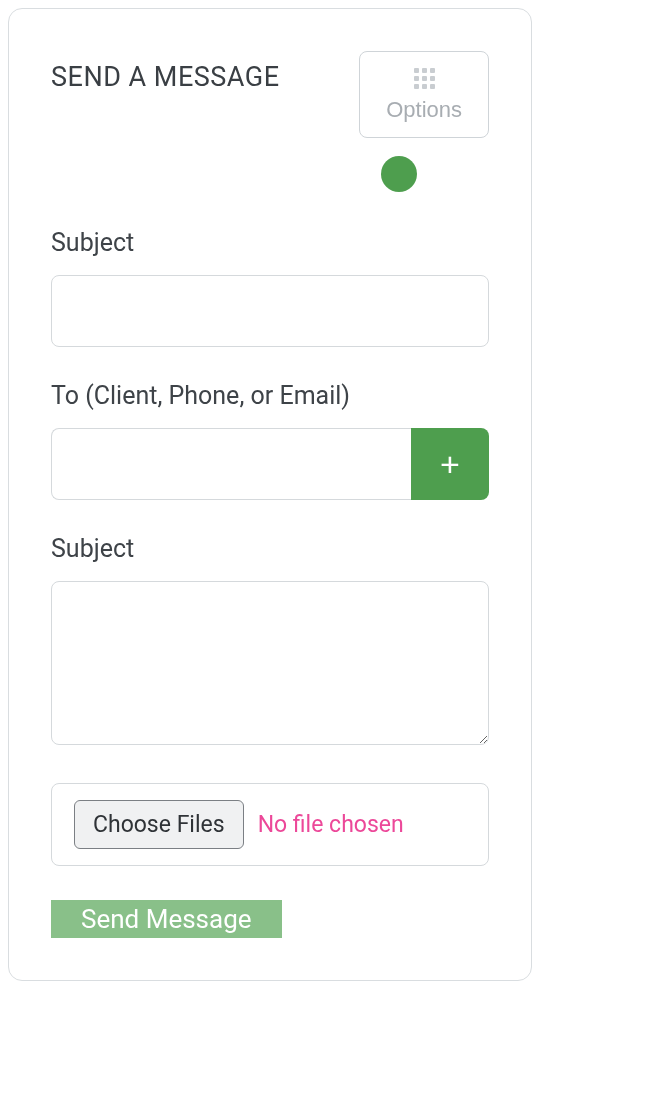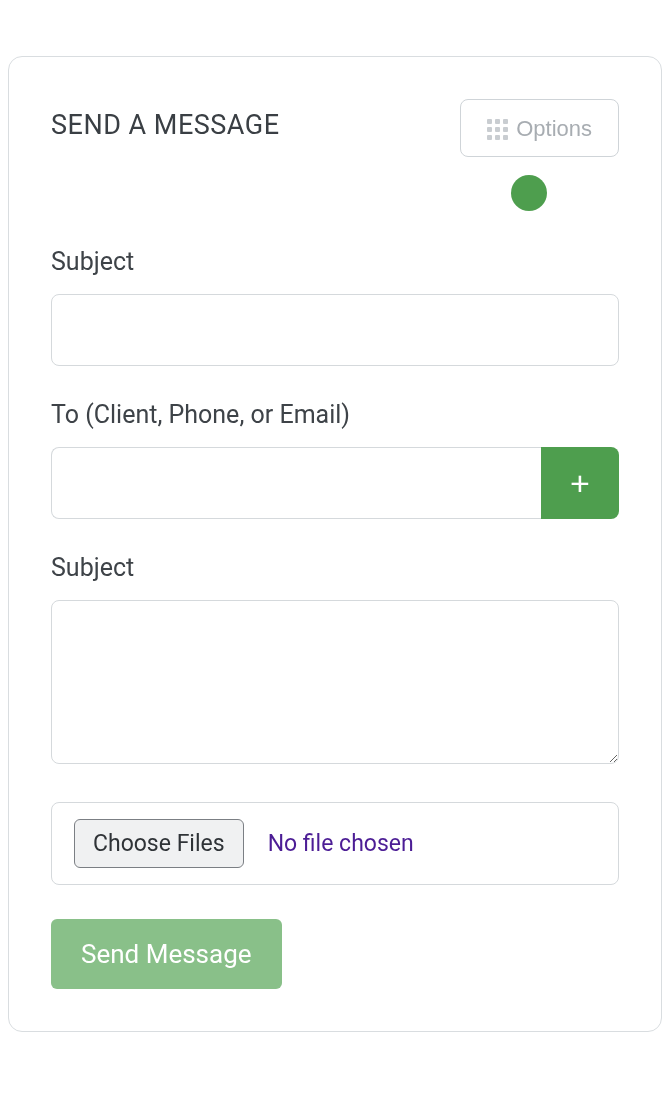--- a/index.html
+++ b/index.html
@@ -6,42 +6,42 @@
       box-sizing: border-box;
       margin: 0;
       padding: 0;
     }
     body {
       font-family: -apple-system, BlinkMacSystemFont, "Segoe UI", Roboto, "Helvetica Neue", Arial, sans-serif;
       background: #fff;
       padding: 8px;
     }
     .card {
-      width: 654px;
+      width: 524px;
       border: 1px solid #d9dde0;
       border-radius: 14px;
       padding: 42px 42px 42px 42px;
       background: #fff;
-      margin-top: 48px;
     }
     .header-row {
       display: flex;
       justify-content: space-between;
       align-items: flex-start;
       margin-bottom: 18px;
     }
     .title {
       font-size: 27px;
       font-weight: 400;
       letter-spacing: 0.5px;
       color: #3a3f44;
       padding-top: 10px;
     }
     .options-btn {
       display: flex;
+      flex-direction: column;
       align-items: center;
       gap: 8px;
       border: 1px solid #cfd4d8;
       border-radius: 8px;
       padding: 16px 26px 14px 26px;
       background: #fff;
       cursor: pointer;
     }
     .grid-icon {
       display: grid;
@@ -133,43 +133,43 @@
       font-family: inherit;
       background: #fff;
     }
     .file-row {
       width: 100%;
       border: 1px solid #d5d9dc;
       border-radius: 8px;
       padding: 16px 22px;
       display: flex;
       align-items: center;
-      gap: 24px;
+      gap: 14px;
       background: #fff;
     }
     .choose-btn {
       border: 1px solid #7b7f84;
       background: #f0f1f2;
       border-radius: 6px;
       padding: 10px 18px;
       font-size: 23px;
       color: #2f3337;
       cursor: pointer;
       font-family: inherit;
     }
     .file-status {
       font-size: 23px;
-      color: #4c1d95;
+      color: #ec4899;
     }
     .submit-btn {
       background: #89c089;
       color: #fff;
       border: none;
-      border-radius: 6px;
-      padding: 20px 30px;
+      border-radius: 0;
+      padding: 4px 30px;
       font-size: 26px;
       font-weight: 400;
       cursor: pointer;
       font-family: inherit;
     }
   </style>
 </head>
 <body>
 
 <div class="card">

